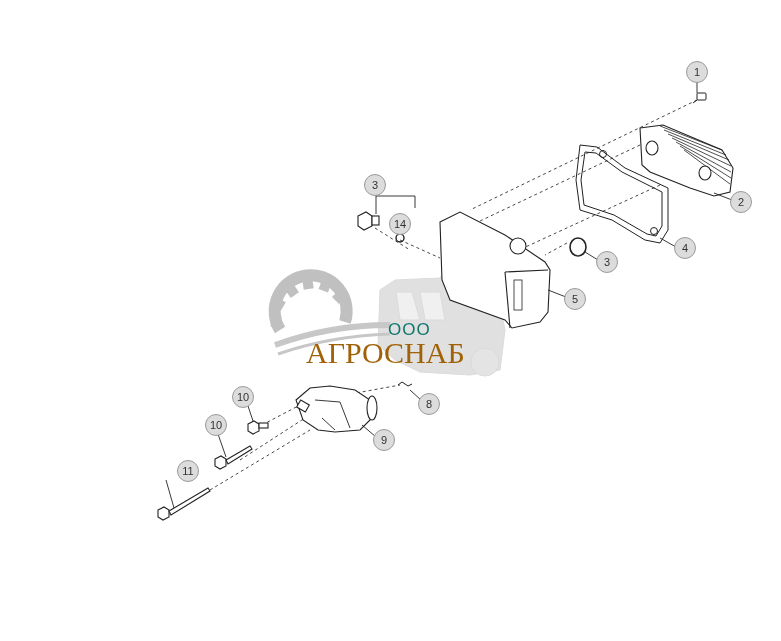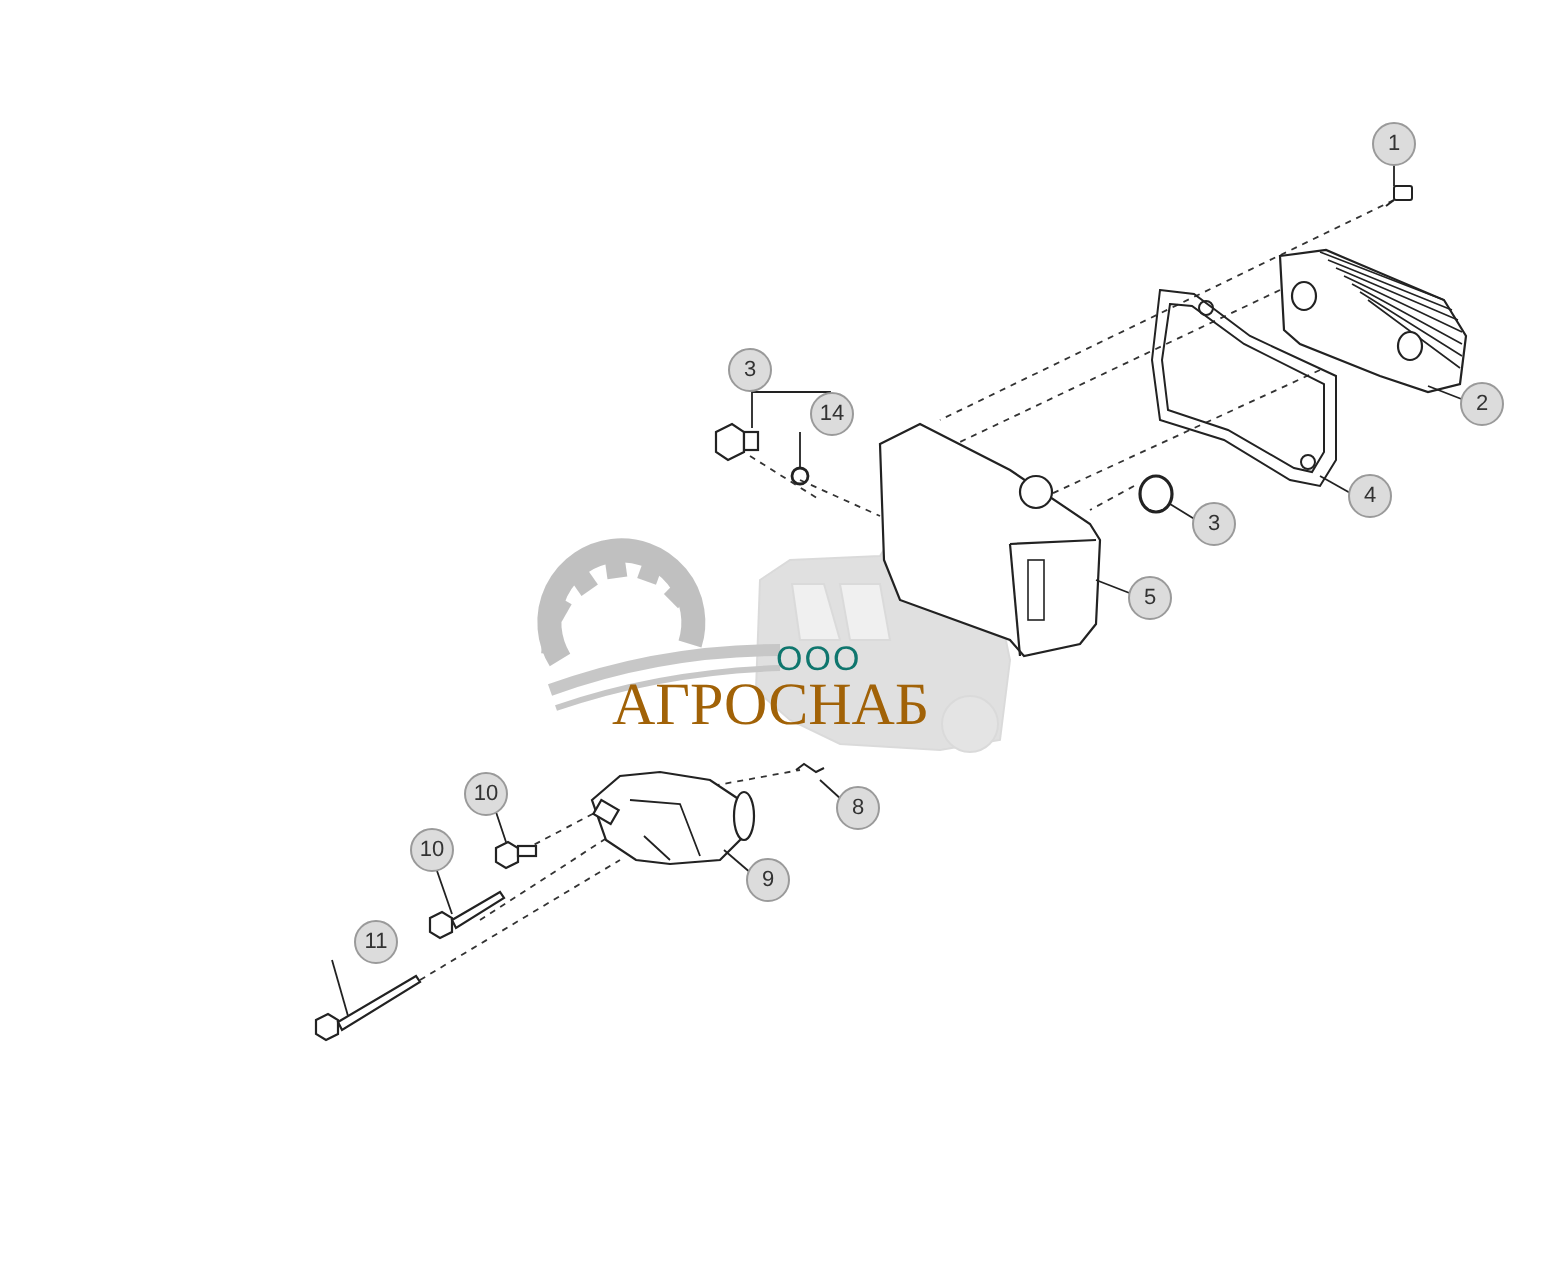--- a/index.html
+++ b/index.html
@@ -145,13 +145,13 @@
 <div class="callout" style="left:730px;top:191px;">2</div>
 <div class="callout" style="left:596px;top:251px;">3</div>
 <div class="callout" style="left:674px;top:237px;">4</div>
 <div class="callout" style="left:564px;top:288px;">5</div>
 <div class="callout" style="left:418px;top:393px;">8</div>
 <div class="callout" style="left:373px;top:429px;">9</div>
 <div class="callout" style="left:232px;top:386px;">10</div>
 <div class="callout" style="left:153px;top:460px;margin-left:24px;">11</div>
 <div class="callout" style="left:205px;top:414px;">10</div>
 <div class="callout" style="left:364px;top:174px;">3</div>
-<div class="callout" style="left:389px;top:196px;margin-left:16px;">14</div>
+<div class="callout" style="left:389px;top:213px;">14</div>
 
 </body></html>

